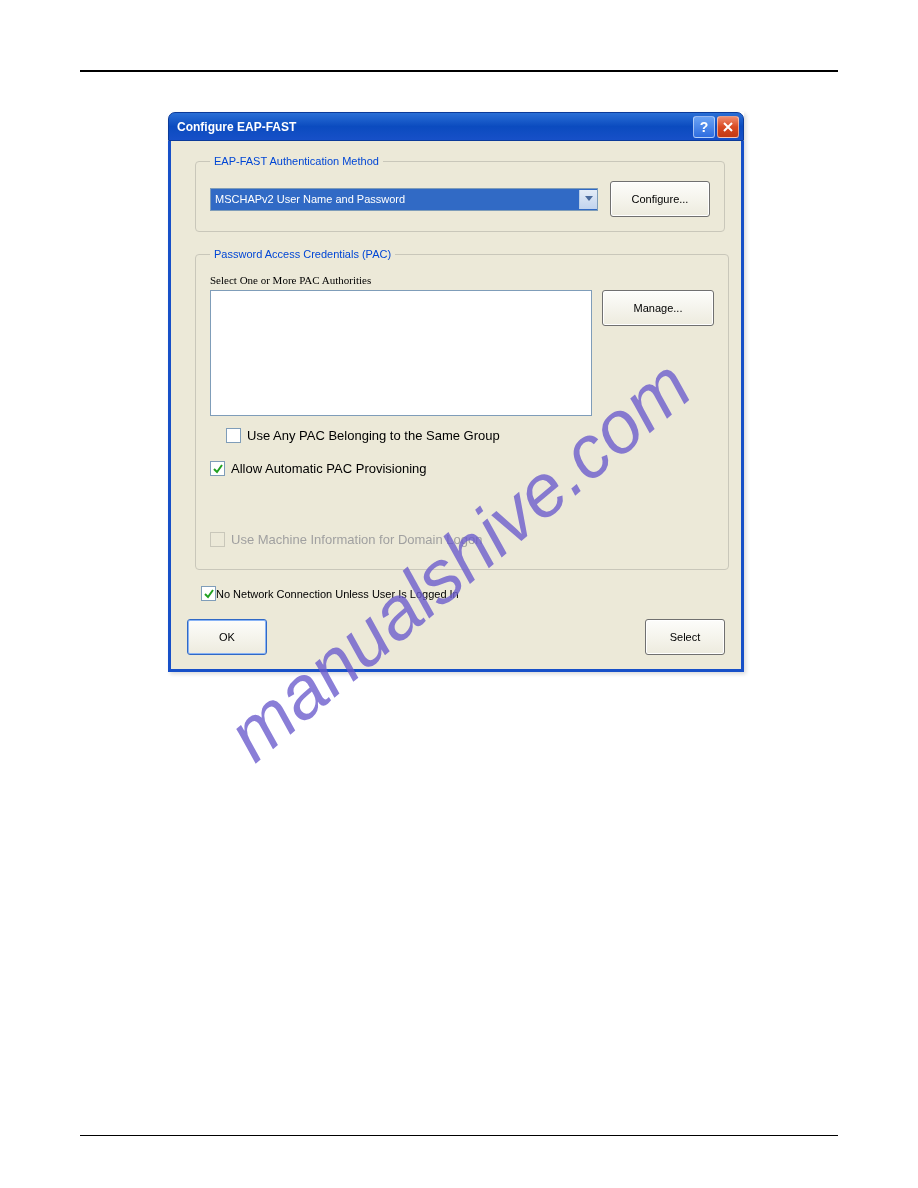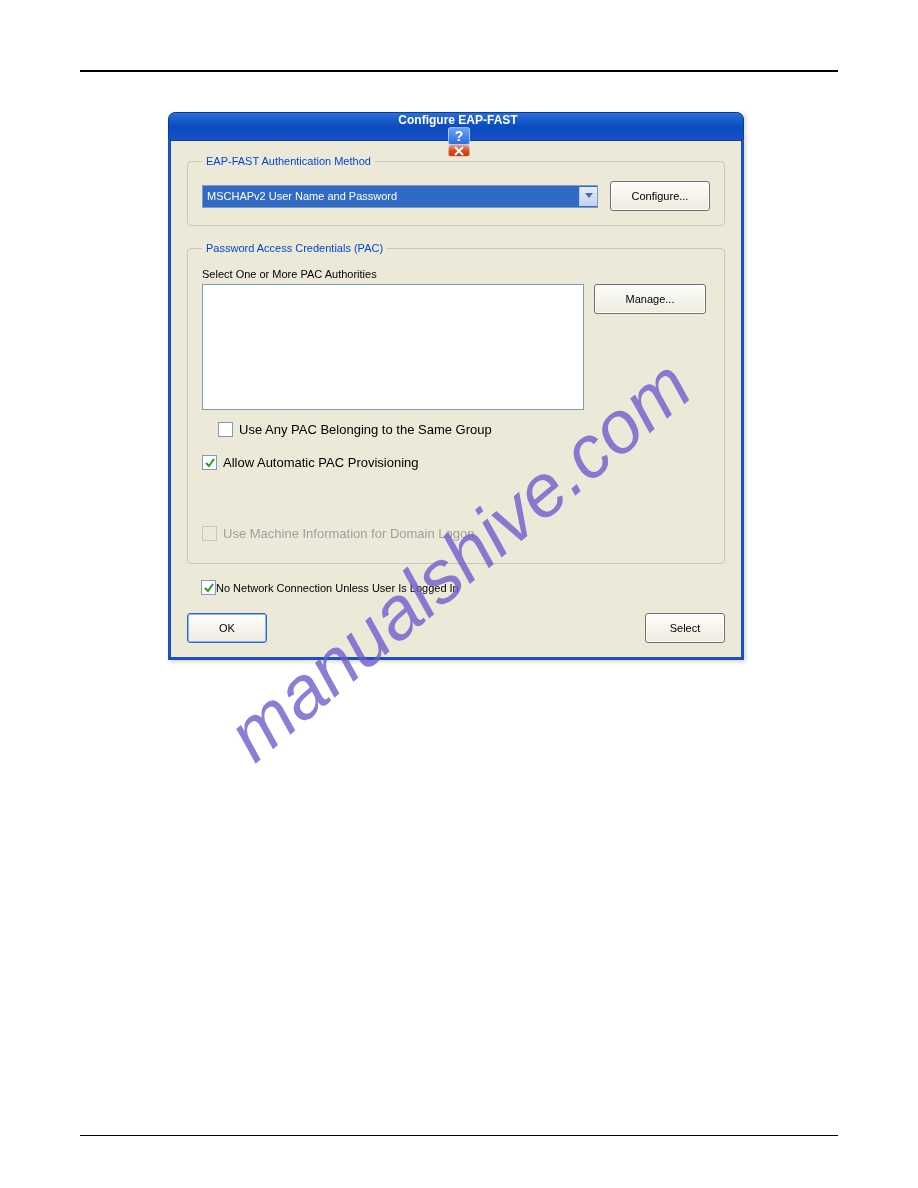--- a/index.html
+++ b/index.html
@@ -54,21 +54,20 @@
     border: 1px solid #0b3a99;
     border-top-left-radius: 7px;
     border-top-right-radius: 7px;
     height: 27px;
     display: flex;
     align-items: center;
     padding: 0 4px 0 8px;
     color: #fff;
     font-weight: bold;
     font-size: 12px;
-    flex-direction: column;
   }
   .titlebar .title-text { flex: 1; }
   .title-btn {
     width: 20px;
     height: 20px;
     margin-left: 2px;
     border-radius: 3px;
     display: flex;
     align-items: center;
     justify-content: center;
@@ -88,21 +87,21 @@
   .dialog-body {
     background: #ece9d8;
     border-left: 3px solid #1750c8;
     border-right: 3px solid #1750c8;
     border-bottom: 3px solid #1750c8;
     padding: 14px 16px 14px 16px;
   }
   fieldset.group {
     border: 1px solid #c9c7ba;
     border-radius: 4px;
-    margin: 0 0 16px 0;
+    margin: 0 0 16px 8px;
     padding: 14px 14px 14px 14px;
   }
   fieldset.group legend {
     color: #0046d5;
     padding: 0 4px;
     font-size: 11px;
   }
   .row { display: flex; align-items: center; gap: 12px; justify-content: space-between; }
   .dropdown {
     flex: 1;
@@ -122,35 +121,36 @@
     height: 19px;
     background: linear-gradient(#e4ecf7, #c1d3ee);
     border-left: 1px solid #b8cde6;
     display: flex;
     align-items: center;
     justify-content: center;
   }
   .dropdown .dd-arrow svg { width: 8px; height: 6px; }
   .xp-button {
     min-width: 100px;
-    height: 30px;
+    height: 36px;
     background: linear-gradient(#fdfdfb, #edebde);
     border: 1px solid #707070;
     border-radius: 3px;
     font-family: inherit;
     font-size: 11px;
     padding: 0 14px;
     box-shadow: inset 0 0 0 1px #fff;
   }
   .xp-button.default-btn {
     border: 1px solid #3169c6;
     box-shadow: inset 0 0 0 1px #88b3f5;
   }
   .pac-label {
     margin: 0 0 4px 0;
+    font-family: Liberation Serif, serif;
   }
   .pac-listbox {
     width: 380px;
     height: 124px;
     background: #fff;
     border: 1px solid #7f9db9;
   }
   .pac-row { display: flex; gap: 10px; align-items: flex-start; }
   .checkbox-row {
     display: flex;

